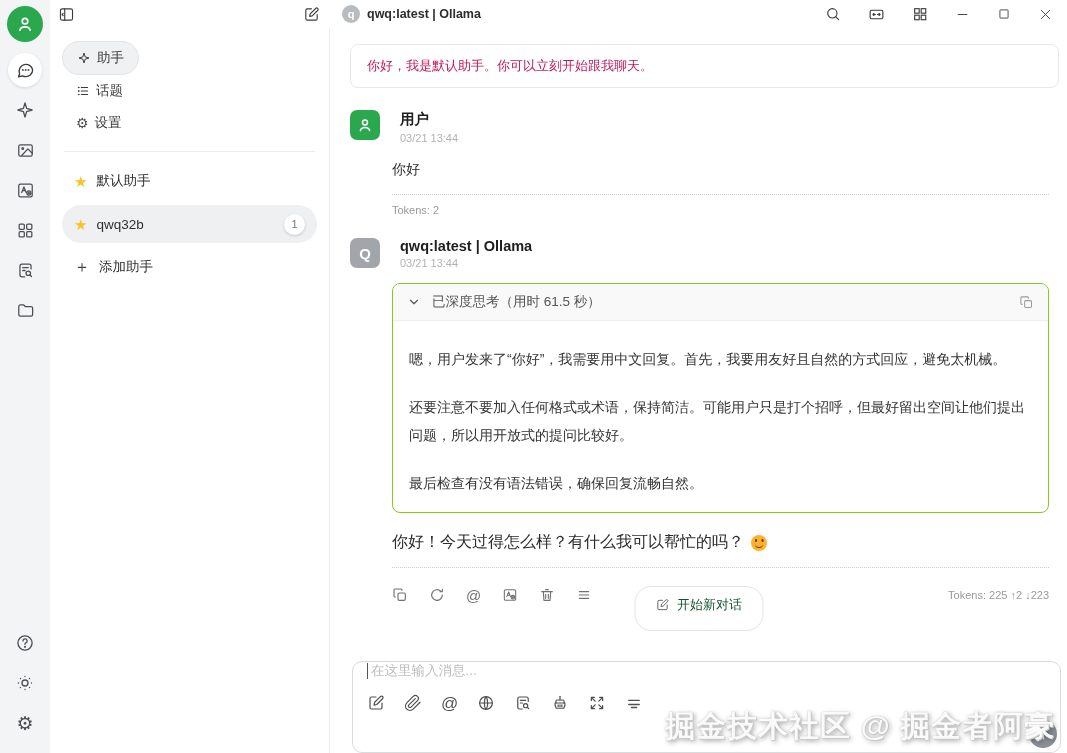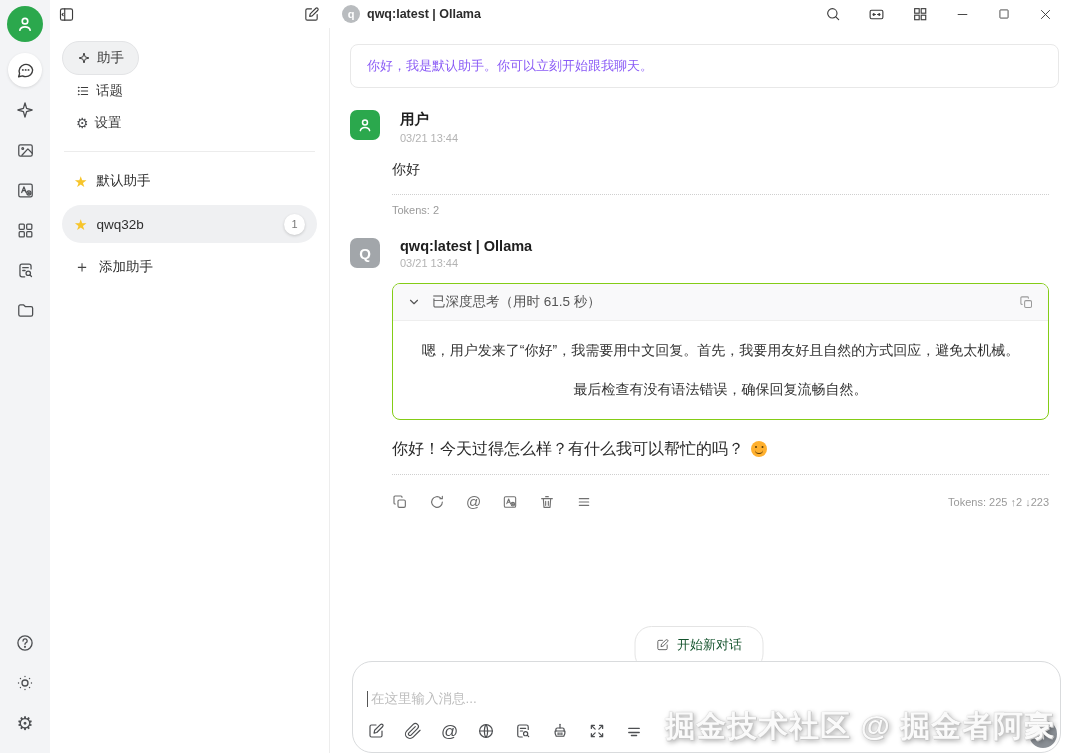--- a/index.html
+++ b/index.html
@@ -50,41 +50,41 @@
   .a-item.sel { background:#eff0f2; }
   .star { color:#f7c52b; font-size:15px; line-height:1; }
   .badge { margin-left:auto; width:21px; height:21px; border-radius:50%; background:#fff;
     box-shadow:0 1px 3px rgba(0,0,0,.18); font-size:11px; color:#777; display:flex;
     align-items:center; justify-content:center; }
   .plus { font-size:16px; color:#444; line-height:1; }
 
   
   .chat { flex:1; display:flex; flex-direction:column; min-width:0; position:relative; }
   .greeting { margin:16px 8px 0 20px; border:1px solid #e8e8e8; border-radius:8px;
-    padding:12px 16px; color:#8b5cf6; font-size:13px; }
+    padding:12px 16px; color:#be185d; font-size:13px; }
   .messages { padding:0 18px 0 20px; }
   .message { margin-top:22px; }
   .msg-head { display:flex; gap:20px; }
   .msg-ava { width:30px; height:30px; border-radius:7px; display:flex; align-items:center;
     justify-content:center; flex-shrink:0; }
   .msg-ava.user { background:#2ba84d; }
   .msg-ava.asst { background:#a2a6aa; color:#fff; font-size:15px; font-weight:600; }
   .msg-name { font-size:14.5px; font-weight:700; color:#1e1e1e; }
   .msg-time { font-size:11px; color:#b3b3b3; margin-top:3px; }
   .msg-body { margin-left:42px; }
   .user-text { font-size:14px; color:#2b2b2b; margin:17px 0 15px; }
   .dotted { border-bottom:1px dotted #cfcfcf; }
   .tokens { font-size:11px; color:#9a9a9a; margin-top:9px; }
 
   .think-box { border:1px solid #84cc16; border-radius:8px; margin-top:14px; overflow:hidden; }
   .think-head { display:flex; align-items:center; gap:11px; padding:9px 14px; background:#f9f9fa;
     border-bottom:1px solid #eeeeee; color:#555; font-size:13.5px; cursor:pointer; }
   .think-head .sp { flex:1; }
   .think-body { padding:4px 16px 15px; font-size:14px; color:#333; line-height:1.95; }
-  .think-body p { margin-top:12px;text-align:center; }
+  .think-body p { margin-top:21px; }
   .response { margin-top:19px; font-size:16px; color:#2b2b2b; display:flex; align-items:center; }
   .emoji { display:inline-block; width:16px; height:16px; background:#ffb02e; border-radius:50%;
     position:relative; margin-left:7px; flex-shrink:0; }
   .emoji::before { content:""; position:absolute; left:3.5px; top:4.5px; width:2.5px; height:2.5px;
     border-radius:50%; background:#5a3d08; box-shadow:6.5px 0 0 #5a3d08; }
   .emoji::after { content:""; position:absolute; left:3.5px; top:6.5px; width:8.5px; height:5.5px;
     border-bottom:1.6px solid #5a3d08; border-radius:0 0 9px 9px; }
   .msg-toolbar { display:flex; align-items:center; gap:21px; padding:9px 0 0; color:#717171;
     margin-top:10px; }
   .msg-toolbar .sp { flex:1; }
@@ -92,21 +92,21 @@
   .tool-ic { cursor:pointer; color:#717171; display:flex; }
   .at-glyph { font-size:15px; color:#717171; line-height:1; cursor:pointer; }
 
   
   .footer { margin-top:auto; position:relative; padding:0 6px 0 22px; }
   .new-topic { position:absolute; top:-35px; left:50%; transform:translateX(-50%);
     background:#fff; border:1px solid #e4e4e4; border-radius:17px; padding:9px 20px 16px;
     font-size:13px; color:#14532d; display:flex; align-items:center; gap:8px; z-index:0;
     white-space:nowrap; cursor:pointer; }
   .input-box { position:relative; z-index:1; background:#fff; border:1px solid #d9dbdd;
-    border-radius:20px; height:92px; padding:28px 14px; }
+    border-radius:10px; height:92px; padding:0 14px;margin-top:40px; }
   .input-line { display:flex; align-items:center; }
   .caret { display:inline-block; width:1px; height:16px; background:#555; margin-right:3px; }
   .placeholder { color:#bdbdbd; font-size:13.5px; }
   .input-icons { display:flex; align-items:center; gap:19px; margin-top:14px; color:#4d4f52; }
   .in-ic { cursor:pointer; display:flex; color:#4d4f52; }
 
   .watermark { position:absolute; right:12px; bottom:6px; z-index:5; font-size:30px;
     font-weight:700; color:#fafafa; letter-spacing:1px; pointer-events:none;
     text-shadow:1px 1px 0 #c9c9c9, 2px 2px 5px rgba(0,0,0,.38), 0 0 1px #bbb; }
   .send-btn { position:absolute; right:10px; bottom:5px; width:28px; height:28px; z-index:4;
@@ -341,20 +341,21 @@
                   <span class="sp"></span>
                   <span class="tool-ic" style="color:#9a9a9a">
                     <svg class="ic" width="15" height="15" viewBox="0 0 24 24" fill="none" stroke="currentColor" stroke-width="1.7" stroke-linecap="round" stroke-linejoin="round">
                         <rect x="9" y="9" width="11" height="11" rx="2"></rect>
                         <path d="M5 15H4.5A1.5 1.5 0 0 1 3 13.5v-9A1.5 1.5 0 0 1 4.5 3h9A1.5 1.5 0 0 1 15 4.5V5"></path>
                       </svg>
                   </span>
                 </div>
                 <div class="think-body">
                   <p>嗯，用户发来了“你好”，我需要用中文回复。首先，我要用友好且自然的方式回应，避免太机械。</p>
+                  <p>还要注意不要加入任何格式或术语，保持简洁。可能用户只是打个招呼，但最好留出空间让他们提出问题，所以用开放式的提问比较好。</p>
                   <p>最后检查有没有语法错误，确保回复流畅自然。</p>
                 </div>
               </div>
 
               <div class="response">
                 <span>你好！今天过得怎么样？有什么我可以帮忙的吗？</span>
                 <span class="emoji"></span>
               </div>
 
               <div class="dotted" style="margin-top:14px;"></div>

